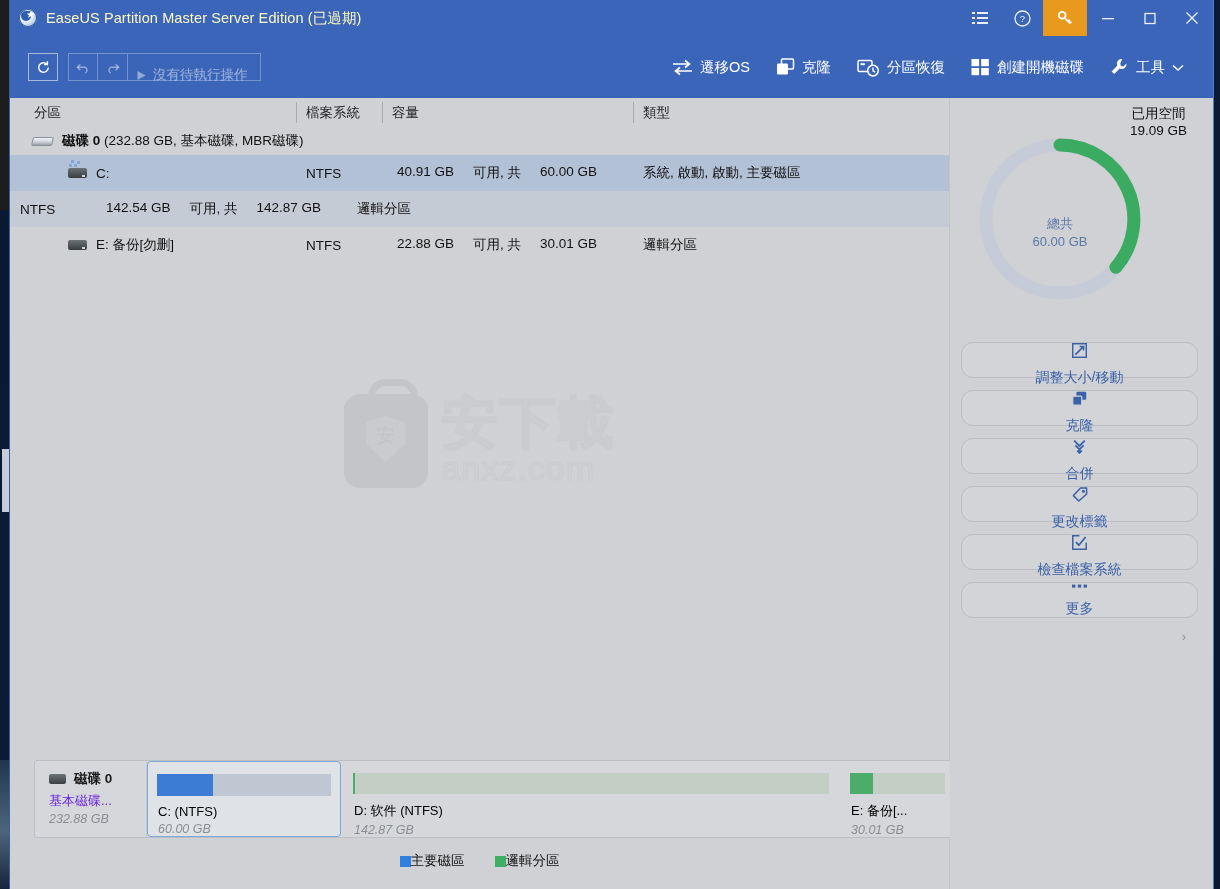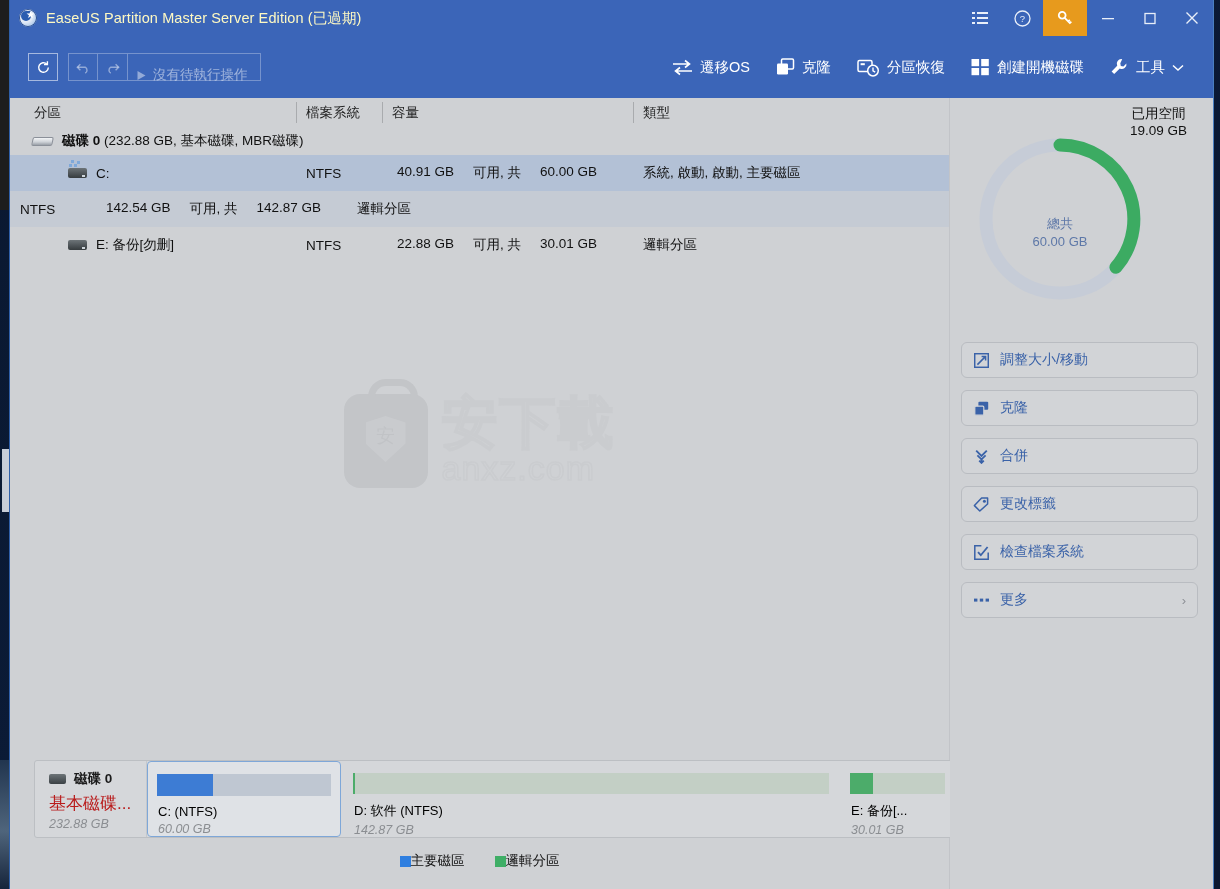--- a/index.html
+++ b/index.html
@@ -220,21 +220,21 @@
     position:absolute; left: 24px; right: -6px; bottom: 51px;
     height: 78px;
     background:#d5d7da; border:1px solid #bcbfc3; border-radius: 3px;
     display:flex; align-items:stretch;
   }
   .dm-label {
     width: 112px; padding: 9px 0 0 14px; flex:none;
     border-right: 1px solid #c5c8cc;
   }
   .dm-label .l1 { display:flex; align-items:center; gap:8px; font-size:13.5px; font-weight:bold; color:#1b1b1b; }
-  .dm-label .l2 { font-size: 17px; color:#b91c1c; margin-top: 4px; }
+  .dm-label .l2 { font-size: 13px; color:#6d28d9; margin-top: 4px; }
   .dm-label .l3 { font-size: 12.5px; color:#8b8e92; font-style: italic; margin-top: 2px; }
   .dm-label .ico-part2 {
     width:17px;height:10px;background:linear-gradient(180deg,#6d7478,#3a4044);border-radius:2px;flex:none;
   }
   .parts { display:flex; flex: 1; align-items:stretch; padding: 0; }
   .part {
     position: relative; padding: 12px 0 0 0;
     display:flex; flex-direction:column;
   }
   .part.selected {
@@ -270,24 +270,24 @@
   .donut { position:absolute; left: 22px; top: 33px; }
   .donut .ctr {
     position:absolute; left:0; right:0; top: 84px; text-align:center;
     color:#5e78a8; font-size: 13px; line-height: 1.35;
   }
 
   
   .actions { position:absolute; left: 11px; right: 15px; top: 244px; }
   .act {
     height: 36px; margin-bottom: 12px;
-    border: 1px solid #b9bcc1; border-radius: 6px;
+    border: 1px solid #b9bcc1; border-radius: 12px;
     background: #d2d4d7;
     display:flex; align-items:center; padding: 0 11px;
-    color:#3a62a8; font-size: 14px; gap: 11px;
+    color:#3a62a8; font-size: 14px; gap: 11px; flex-direction: column;
   }
   .act .chev { margin-left:auto; color:#8d9096; font-size: 13px; }
   .act .ic { width:16px; display:flex; justify-content:center; align-items:center; }
 
   svg { shape-rendering: geometricPrecision; }
 </style>
 </head>
 <body>
 
 <div id="desktop">

